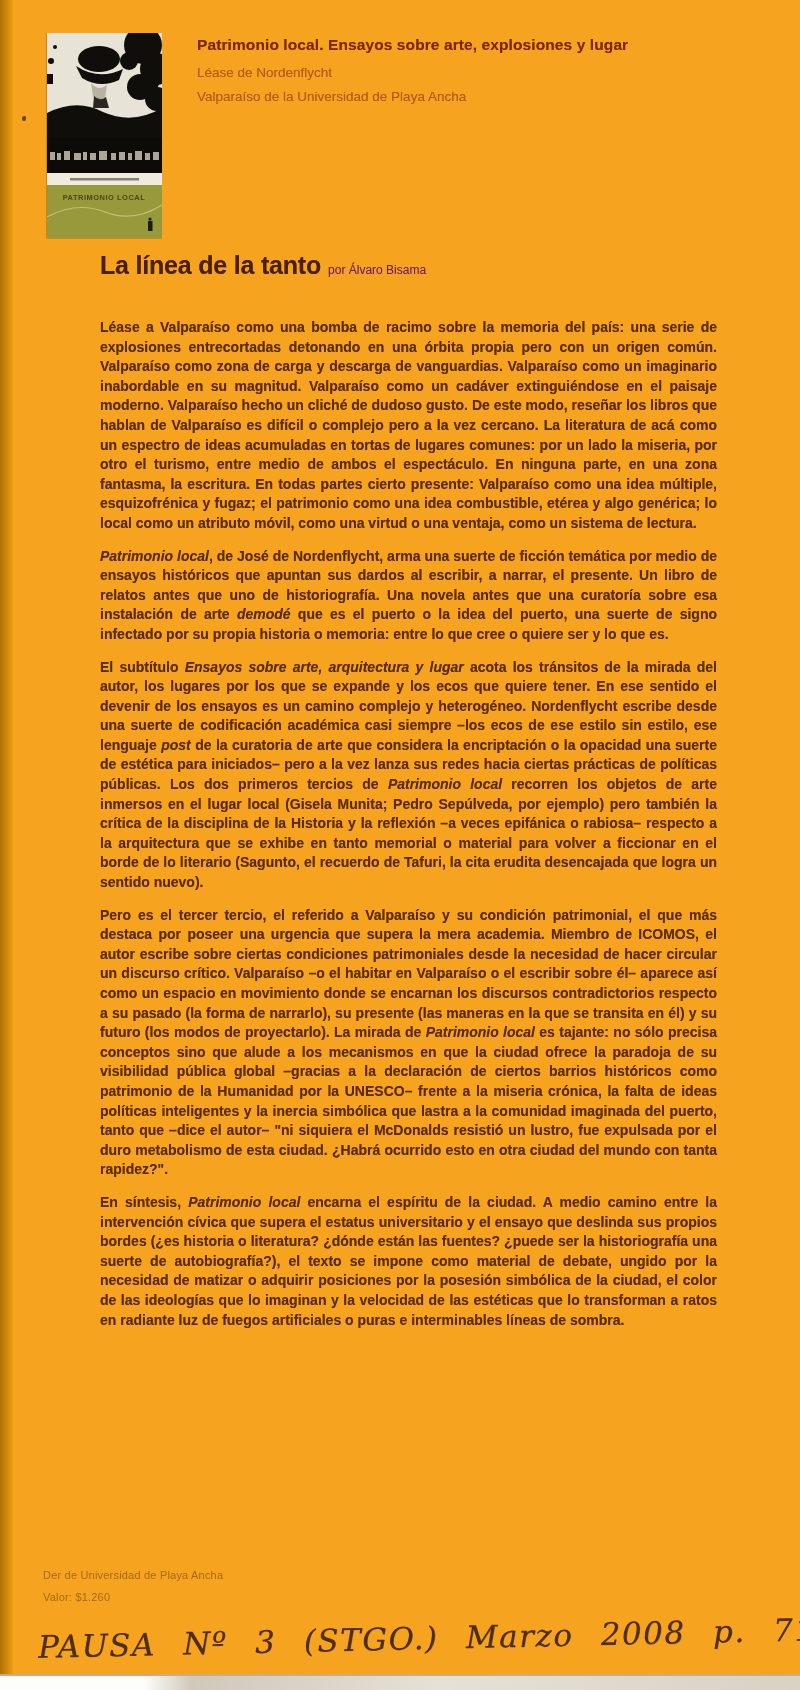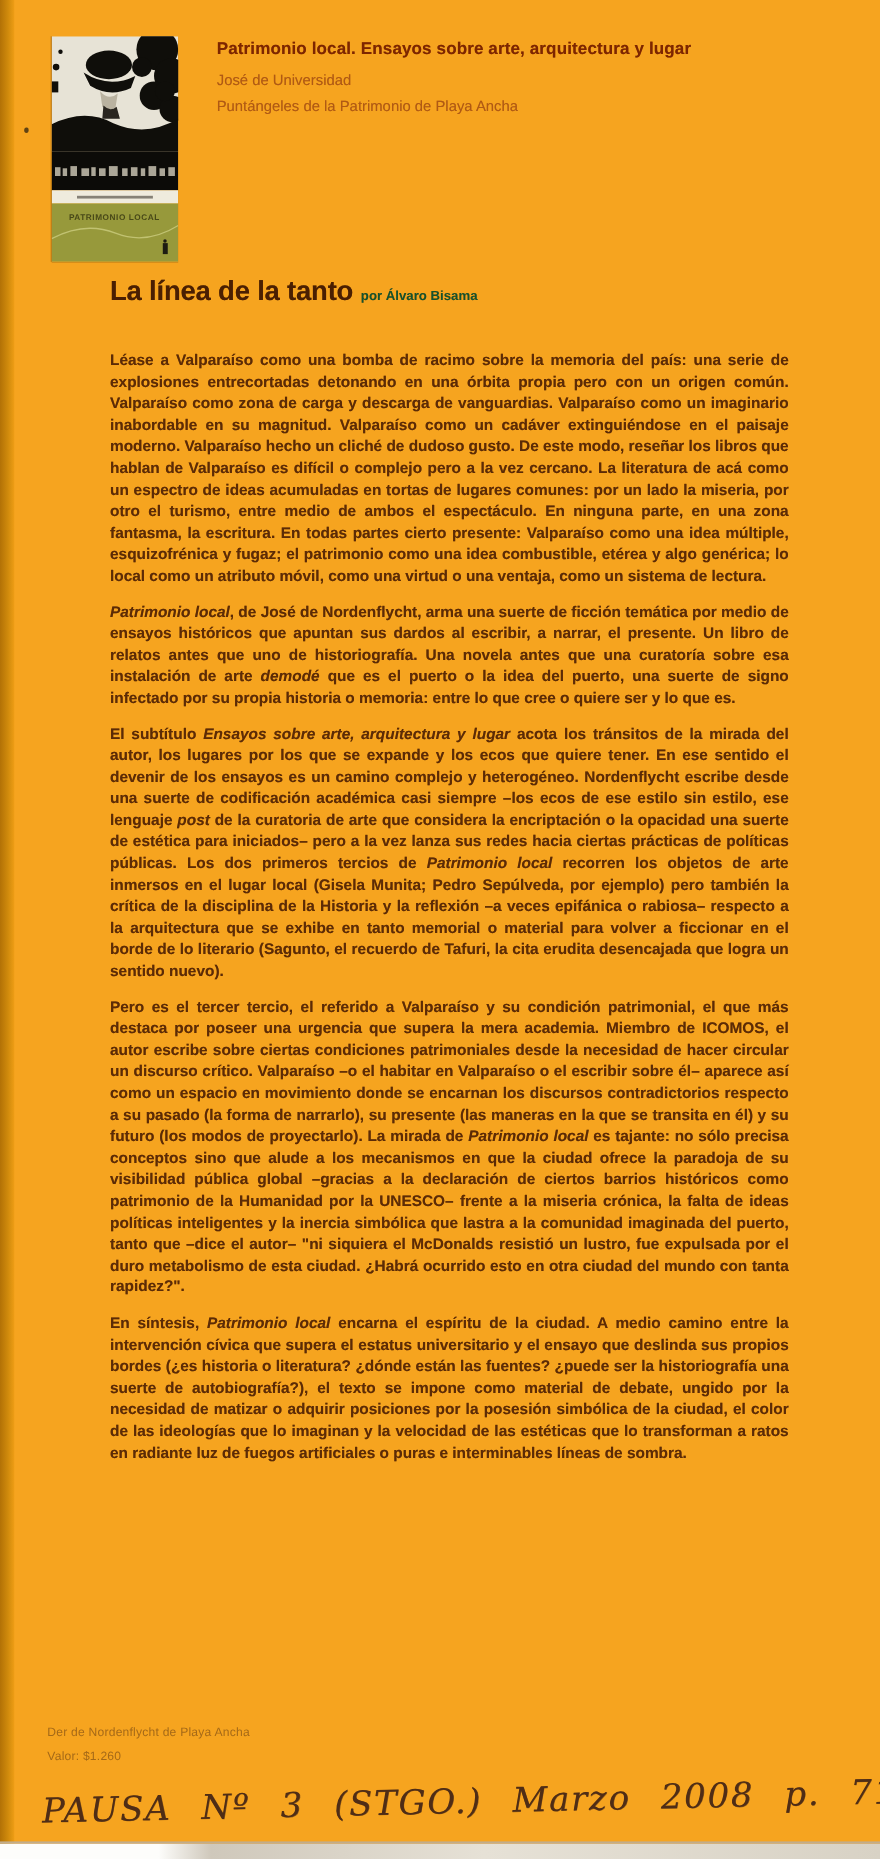--- a/index.html
+++ b/index.html
@@ -37,21 +37,21 @@
     letter-spacing:.1px;text-shadow:0 0 .4px rgba(125,38,0,.55);
   }
   .book-meta{font-size:13.5px;color:#b05a14;line-height:24px;text-shadow:0 0 .3px rgba(176,90,20,.5);}
   
   .review-heading{position:absolute;left:100px;top:251px;white-space:nowrap;}
   .review-title{
     display:inline;font-size:25px;font-weight:bold;color:#4a1f02;
     letter-spacing:-.2px;text-shadow:0 0 .5px rgba(74,31,2,.6);
   }
   .review-byline{
-    display:inline;font-size:12px;font-weight:bold;color:#14532d;
+    display:inline;font-size:12px;font-weight:normal;color:#701a75;
     margin-left:7px;text-shadow:0 0 .3px rgba(163,75,16,.5);
   }
   
   .article{position:absolute;left:100px;top:318px;width:617px;font-weight:bold;}
   .article p{
     margin:0 0 13px;font-size:14px;line-height:19.6px;
     text-align:justify;color:#5c2b06;
     text-shadow:0 0 .45px rgba(92,43,6,.55);
   }
   .article em{font-style:italic;}
@@ -127,38 +127,38 @@
       <text x="57" y="167" text-anchor="middle" font-size="7.5" font-weight="bold" fill="#3a3a12" letter-spacing="0.5" opacity="0.85">PATRIMONIO LOCAL</text>
       <path d="M0,184 q30,-16 58,-5 t57,-7" stroke="#c5c678" stroke-width="1.2" fill="none" opacity="0.9"></path>
       <g fill="#1d1c12">
         <rect x="101" y="188" width="4.5" height="10"></rect>
         <circle cx="103" cy="186" r="1.6"></circle>
       </g>
     </svg>
   </div>
 
   <div class="header-text">
-    <div class="book-title">Patrimonio local. Ensayos sobre arte, arquitectura y lugar</div>
-    <div class="book-meta">José de Universidad</div>
-    <div class="book-meta">Puntángeles de la Patrimonio de Playa Ancha</div>
+    <div class="book-title">Patrimonio local. Ensayos sobre arte, explosiones y lugar</div>
+    <div class="book-meta">Léase de Nordenflycht</div>
+    <div class="book-meta">Valparaíso de la Universidad de Playa Ancha</div>
   </div>
 
   <div class="review-heading">
     <h1 class="review-title">La línea de la tanto</h1><span class="review-byline">por Álvaro Bisama</span>
   </div>
 
   <div class="article">
     <p><span>Léase a Valparaíso como una bomba de racimo sobre la memoria del país: una serie de explosiones entrecortadas detonando en una órbita propia pero con un origen común. Valparaíso como zona de carga y descarga de vanguardias. Valparaíso como un imaginario inabordable en su magnitud. Valparaíso como un cadáver extinguiéndose en el paisaje moderno. Valparaíso hecho un cliché de dudoso gusto. De este modo, reseñar los libros que hablan de Valparaíso es difícil o complejo pero a la vez cercano. La literatura de acá como un espectro de ideas acumuladas en tortas de lugares comunes: por un lado la miseria, por otro el turismo, entre medio de ambos el espectáculo. En ninguna parte, en una zona fantasma, la escritura. En todas partes cierto presente: Valparaíso como una idea múltiple, esquizofrénica y fugaz; el patrimonio como una idea combustible, etérea y algo genérica; lo local como un atributo móvil, como una virtud o una ventaja, como un sistema de lectura.</span></p>
     <p><em>Patrimonio local</em><span>, de José de Nordenflycht, arma una suerte de ficción temática por medio de ensayos históricos que apuntan sus dardos al escribir, a narrar, el presente. Un libro de relatos antes que uno de historiografía. Una novela antes que una curatoría sobre esa instalación de arte </span><em>demodé</em><span> que es el puerto o la idea del puerto, una suerte de signo infectado por su propia historia o memoria: entre lo que cree o quiere ser y lo que es.</span></p>
     <p><span>El subtítulo </span><em>Ensayos sobre arte, arquitectura y lugar</em><span> acota los tránsitos de la mirada del autor, los lugares por los que se expande y los ecos que quiere tener. En ese sentido el devenir de los ensayos es un camino complejo y heterogéneo. Nordenflycht escribe desde una suerte de codificación académica casi siempre –los ecos de ese estilo sin estilo, ese lenguaje </span><em>post</em><span> de la curatoria de arte que considera la encriptación o la opacidad una suerte de estética para iniciados– pero a la vez lanza sus redes hacia ciertas prácticas de políticas públicas. Los dos primeros tercios de </span><em>Patrimonio local</em><span> recorren los objetos de arte inmersos en el lugar local (Gisela Munita; Pedro Sepúlveda, por ejemplo) pero también la crítica de la disciplina de la Historia y la reflexión –a veces epifánica o rabiosa– respecto a la arquitectura que se exhibe en tanto memorial o material para volver a ficcionar en el borde de lo literario (Sagunto, el recuerdo de Tafuri, la cita erudita desencajada que logra un sentido nuevo).</span></p>
     <p><span>Pero es el tercer tercio, el referido a Valparaíso y su condición patrimonial, el que más destaca por poseer una urgencia que supera la mera academia. Miembro de ICOMOS, el autor escribe sobre ciertas condiciones patrimoniales desde la necesidad de hacer circular un discurso crítico. Valparaíso –o el habitar en Valparaíso o el escribir sobre él– aparece así como un espacio en movimiento donde se encarnan los discursos contradictorios respecto a su pasado (la forma de narrarlo), su presente (las maneras en la que se transita en él) y su futuro (los modos de proyectarlo). La mirada de </span><em>Patrimonio local</em><span> es tajante: no sólo precisa conceptos sino que alude a los mecanismos en que la ciudad ofrece la paradoja de su visibilidad pública global –gracias a la declaración de ciertos barrios históricos como patrimonio de la Humanidad por la UNESCO– frente a la miseria crónica, la falta de ideas políticas inteligentes y la inercia simbólica que lastra a la comunidad imaginada del puerto, tanto que –dice el autor– "ni siquiera el McDonalds resistió un lustro, fue expulsada por el duro metabolismo de esta ciudad. ¿Habrá ocurrido esto en otra ciudad del mundo con tanta rapidez?".</span></p>
     <p><span>En síntesis, </span><em>Patrimonio local</em><span> encarna el espíritu de la ciudad. A medio camino entre la intervención cívica que supera el estatus universitario y el ensayo que deslinda sus propios bordes (¿es historia o literatura? ¿dónde están las fuentes? ¿puede ser la historiografía una suerte de autobiografía?), el texto se impone como material de debate, ungido por la necesidad de matizar o adquirir posiciones por la posesión simbólica de la ciudad, el color de las ideologías que lo imaginan y la velocidad de las estéticas que lo transforman a ratos en radiante luz de fuegos artificiales o puras e interminables líneas de sombra.</span></p>
   </div>
 
   <div class="footer-note">
-    <div>Der de Nordenflycht de Playa Ancha</div>
+    <div>Der de Universidad de Playa Ancha</div>
     <div>Valor: $1.260</div>
   </div>
 
   <div class="handwriting">PAUSA Nº 3 (STGO.) Marzo 2008 p. 71</div>
 
   <div class="edge-bottom"></div>
 </div>
 
 </body></html>

